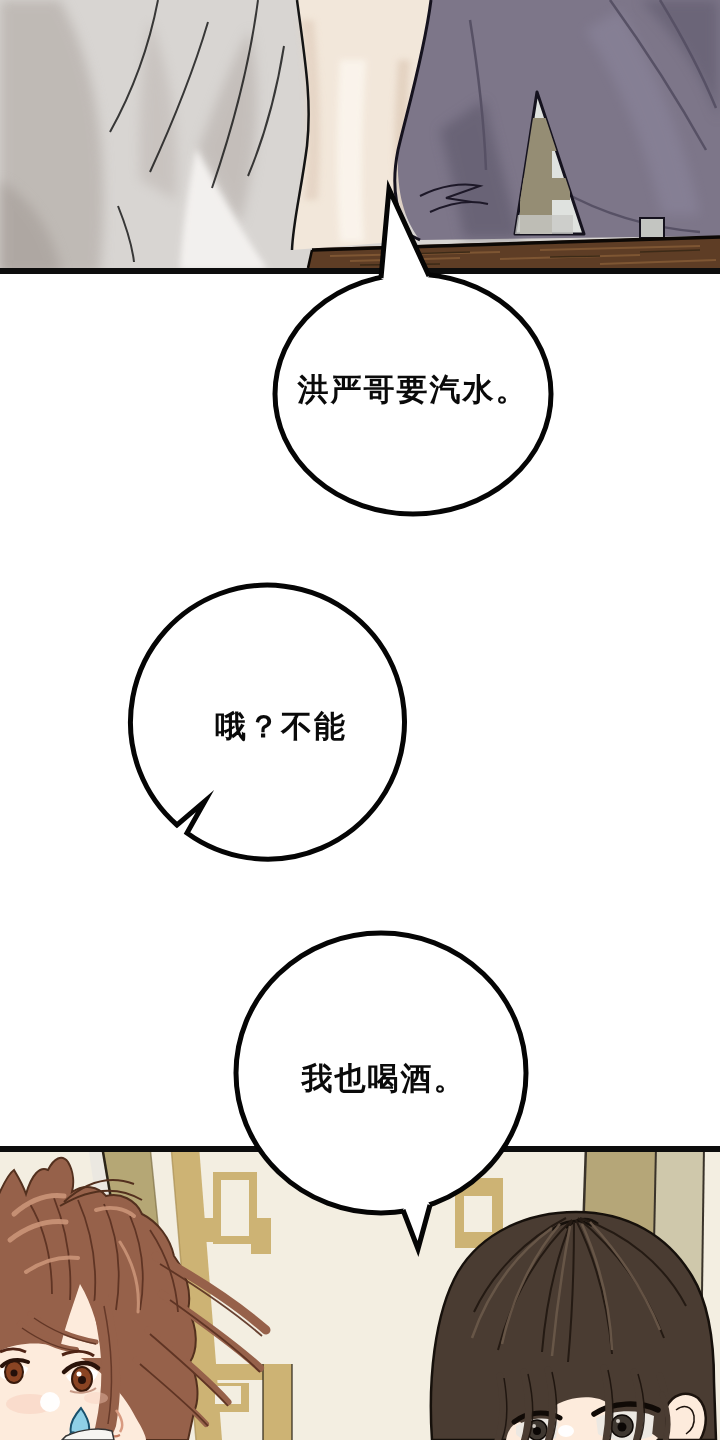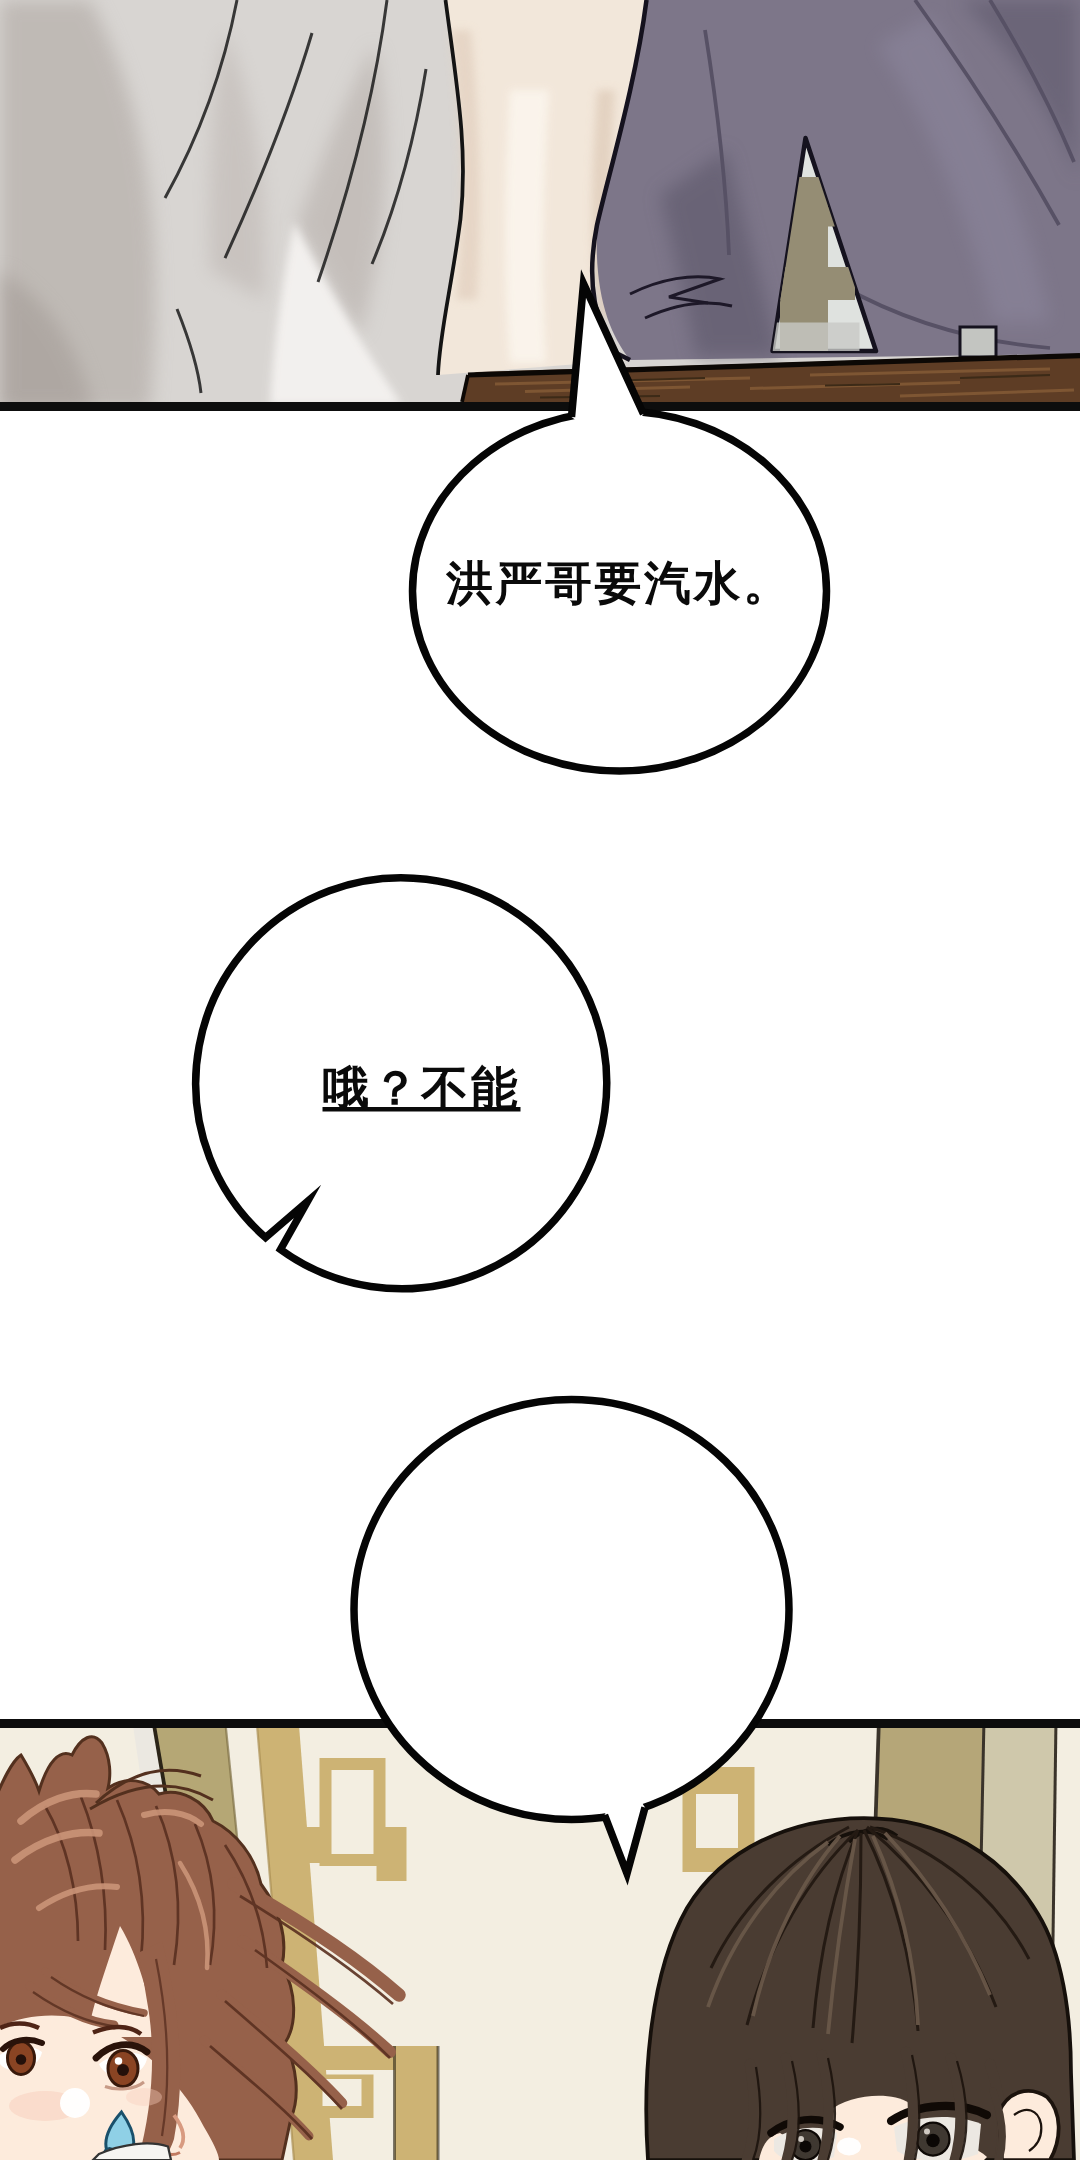--- a/index.html
+++ b/index.html
@@ -12,21 +12,21 @@
     transform:translate(-50%,-50%);
     color:#0a0a0a;
     font-weight:700;
     font-size:31px;
     letter-spacing:2px;
     white-space:nowrap;
     text-align:center;
     line-height:42px;
   }
   #bubble1-text{left:413px;top:389px;}
-  #bubble2-text{left:281px;top:726px;text-decoration:underline;}
+  #bubble2-text{left:281px;top:726px;}
   #bubble3-text{left:384px;top:1078px;}
 </style>
 </head>
 <body>
 
 <div class="stage">
 
   <svg class="layer" style="top:0" width="720" height="274" viewBox="0 0 720 274">
     <defs>
       <filter id="b6" x="-40%" y="-40%" width="180%" height="180%">
@@ -322,14 +322,15 @@
       <ellipse cx="381" cy="1073" rx="145" ry="140" fill="#ffffff" stroke="#050505" stroke-width="5"></ellipse>
       <path d="M403,1210 L418,1249 L430,1205 L416,1183 Z" fill="#ffffff"></path>
       <path d="M403,1210 L418,1249 L430,1205" fill="none" stroke="#050505" stroke-width="5" stroke-linejoin="miter"></path>
     </g>
   </svg>
 
   <div class="bubble-text" id="bubble1-text">洪严哥要汽水。</div>
   <div class="bubble-text" id="bubble2-text">
     <div>哦？不能</div>
   </div>
+  <div class="bubble-text" id="bubble3-text">我也喝酒。</div>
 
 </div>
 
 </body></html>

